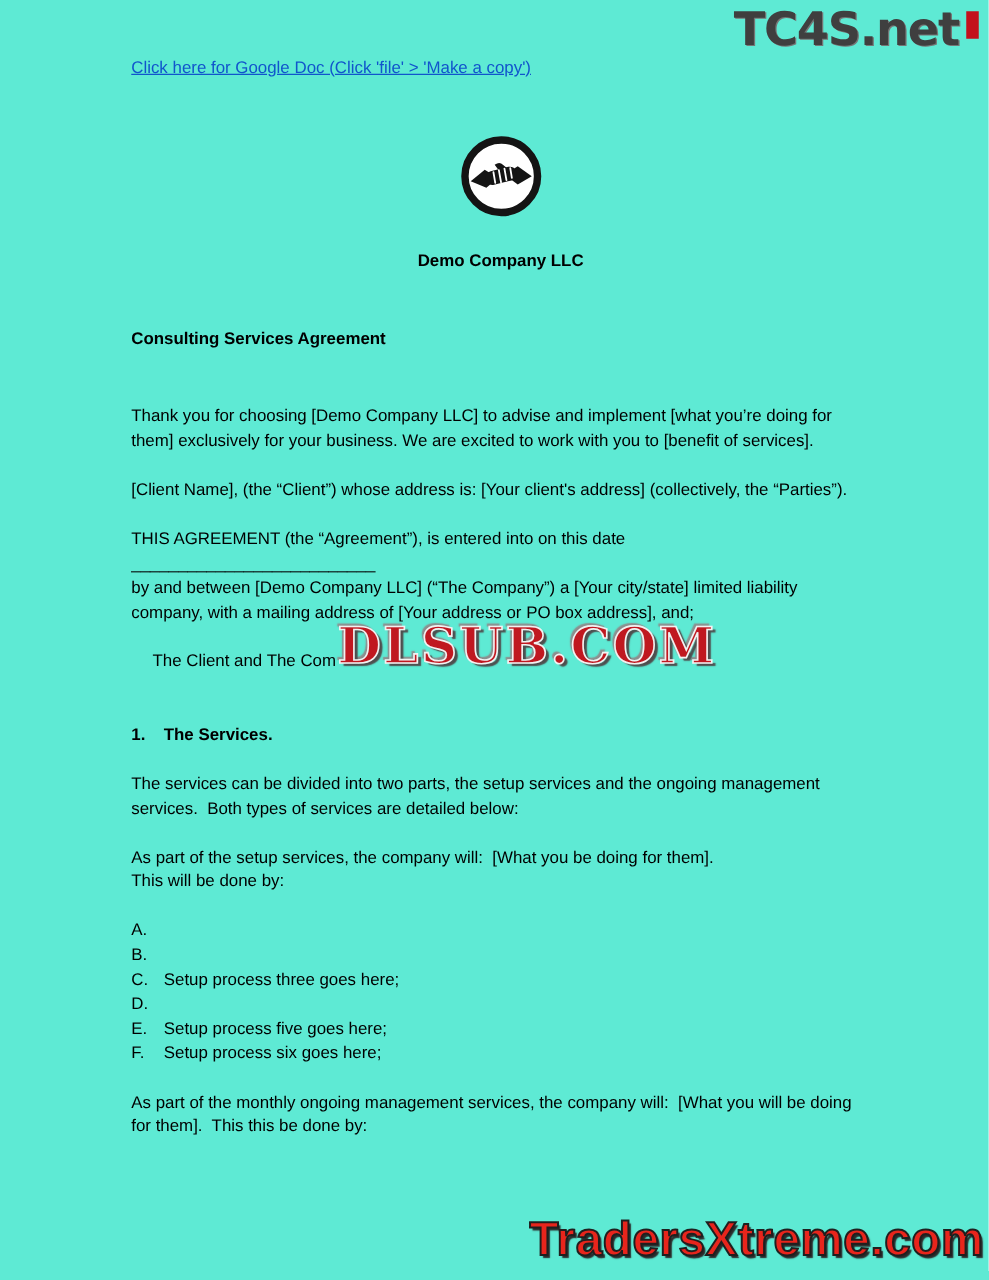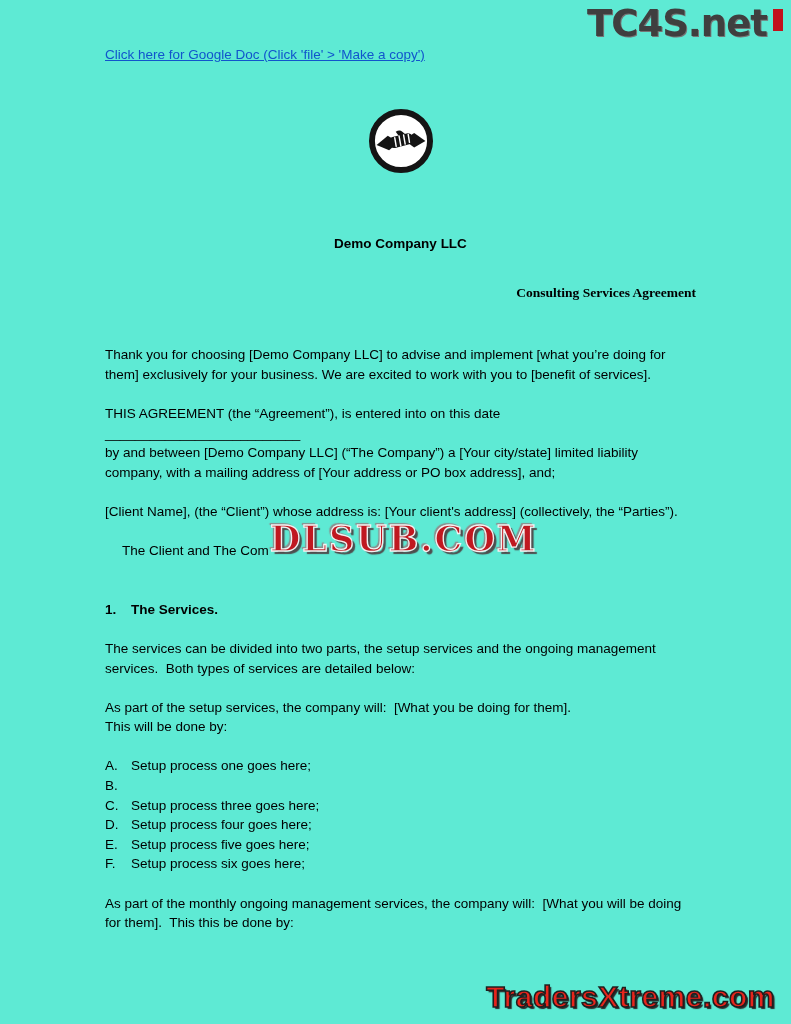--- a/index.html
+++ b/index.html
@@ -21,52 +21,52 @@
     text-shadow:1px 1px 0 #757575;
     white-space:nowrap;
   }
   .tc4s-mark {
     position:absolute; top:9px; right:8px;
     width:10px; height:22px; background:#c3111c;
   }
   .wm-dlsub {
     position:absolute; left:148px; top:-12px;
     font-family:"DejaVu Serif", serif;
-    font-weight:bold; font-size:35px; letter-spacing:2px;
+    font-weight:bold; font-size:40px; letter-spacing:2px;
     color:#c01820;
     -webkit-text-stroke:1.3px #f2f2f2;
     text-shadow:3px 3px 1px #4e4e4e, -2px -2px 1px #8d8d8d;
     white-space:nowrap;
   }
   .wm-traders {
-    position:absolute; right:16px; bottom:10px;
+    position:absolute; right:4px; bottom:10px;
     font-family:"Liberation Sans", sans-serif;
-    font-weight:bold; font-size:30px; letter-spacing:0.5px;
+    font-weight:bold; font-size:38px; letter-spacing:0.5px;
     color:#e8251c;
     -webkit-text-stroke:1.6px #1f1f1f;
     text-shadow:2px 2px 1px #2a2a2a;
     white-space:nowrap;
   }
   
   .content {
     position:absolute; left:105px; top:45px; width:591px;
   }
   .top-link {
     font-size:13.5px; color:#1155cc; text-decoration:underline;
     display:inline-block; cursor:pointer;
   }
   .logo-row { text-align:center; margin-top:45px; }
   .circle-icon { width:66px; height:66px; display:inline-block; }
   .company {
     text-align:center; font-weight:bold; font-size:13.5px;
-    margin-top:56px; line-height:19.6px;
+    margin-top:20px; line-height:19.6px;
   }
   .doc-title {
-    text-align:right; font-weight:bold; font-size:13.5px;
-    margin-top:29px; line-height:19.6px;font-family:Liberation Serif, serif;
+    text-align:left; font-weight:bold; font-size:13.5px;
+    margin-top:42px; line-height:19.6px;
   }
   p.body {
     font-size:13.5px; line-height:19.6px; margin-top:19.6px;
     white-space:pre-wrap;
   }
   p.first { margin-top:43px; }
   .anchor { position:relative;margin-left:17px; }
   .sec-heading {
     display:flex; font-weight:bold; font-size:13.5px;
     line-height:19.6px; margin-top:39px;
@@ -109,52 +109,50 @@
       </svg>
     </div>
 
     
     <div class="company">Demo Company LLC</div>
     <div class="doc-title">Consulting Services Agreement</div>
 
     
     <p class="body first">Thank you for choosing [Demo Company LLC] to advise and implement [what you’re doing for them] exclusively for your business. We are excited to work with you to [benefit of services].</p>
 
+    <p class="body">[Client Name], (the “Client”) whose address is: [Your client's address] (collectively, the “Parties”).</p>
+
     <p class="body"><span>THIS AGREEMENT (the “Agreement”), is entered into on this date __________________________</span><br><span>by and between [Demo Company LLC] (“The Company”) a [Your city/state] limited liability company, with a mailing address of [Your address or PO box address], and;</span></p>
-
-    <p class="body">[Client Name], (the “Client”) whose address is: [Your client's address] (collectively, the “Parties”).</p>
 
     <p class="body anchor"><span>The Client and The Com</span><span class="wm-dlsub">DLSUB.COM</span></p>
 
     
     <div class="sec-heading">
       <span class="li-label">1.</span>
       <span>The Services.</span>
     </div>
 
     <p class="body">The services can be divided into two parts, the setup services and the ongoing management services.  Both types of services are detailed below:</p>
 
     <p class="body"><span>As part of the setup services, the company will:  [What you be doing for them].</span><br><span>This will be done by:</span></p>
 
     
     <div class="list">
       <div class="list-item">
         <span class="li-label">A.</span>
-        <span>Setup process one goes here;</span>
       </div>
       <div class="list-item">
         <span class="li-label">B.</span>
       </div>
       <div class="list-item">
         <span class="li-label">C.</span>
         <span>Setup process three goes here;</span>
       </div>
       <div class="list-item">
         <span class="li-label">D.</span>
-        <span>Setup process four goes here;</span>
       </div>
       <div class="list-item">
         <span class="li-label">E.</span>
         <span>Setup process five goes here;</span>
       </div>
       <div class="list-item">
         <span class="li-label">F.</span>
         <span>Setup process six goes here;</span>
       </div>
     </div>

